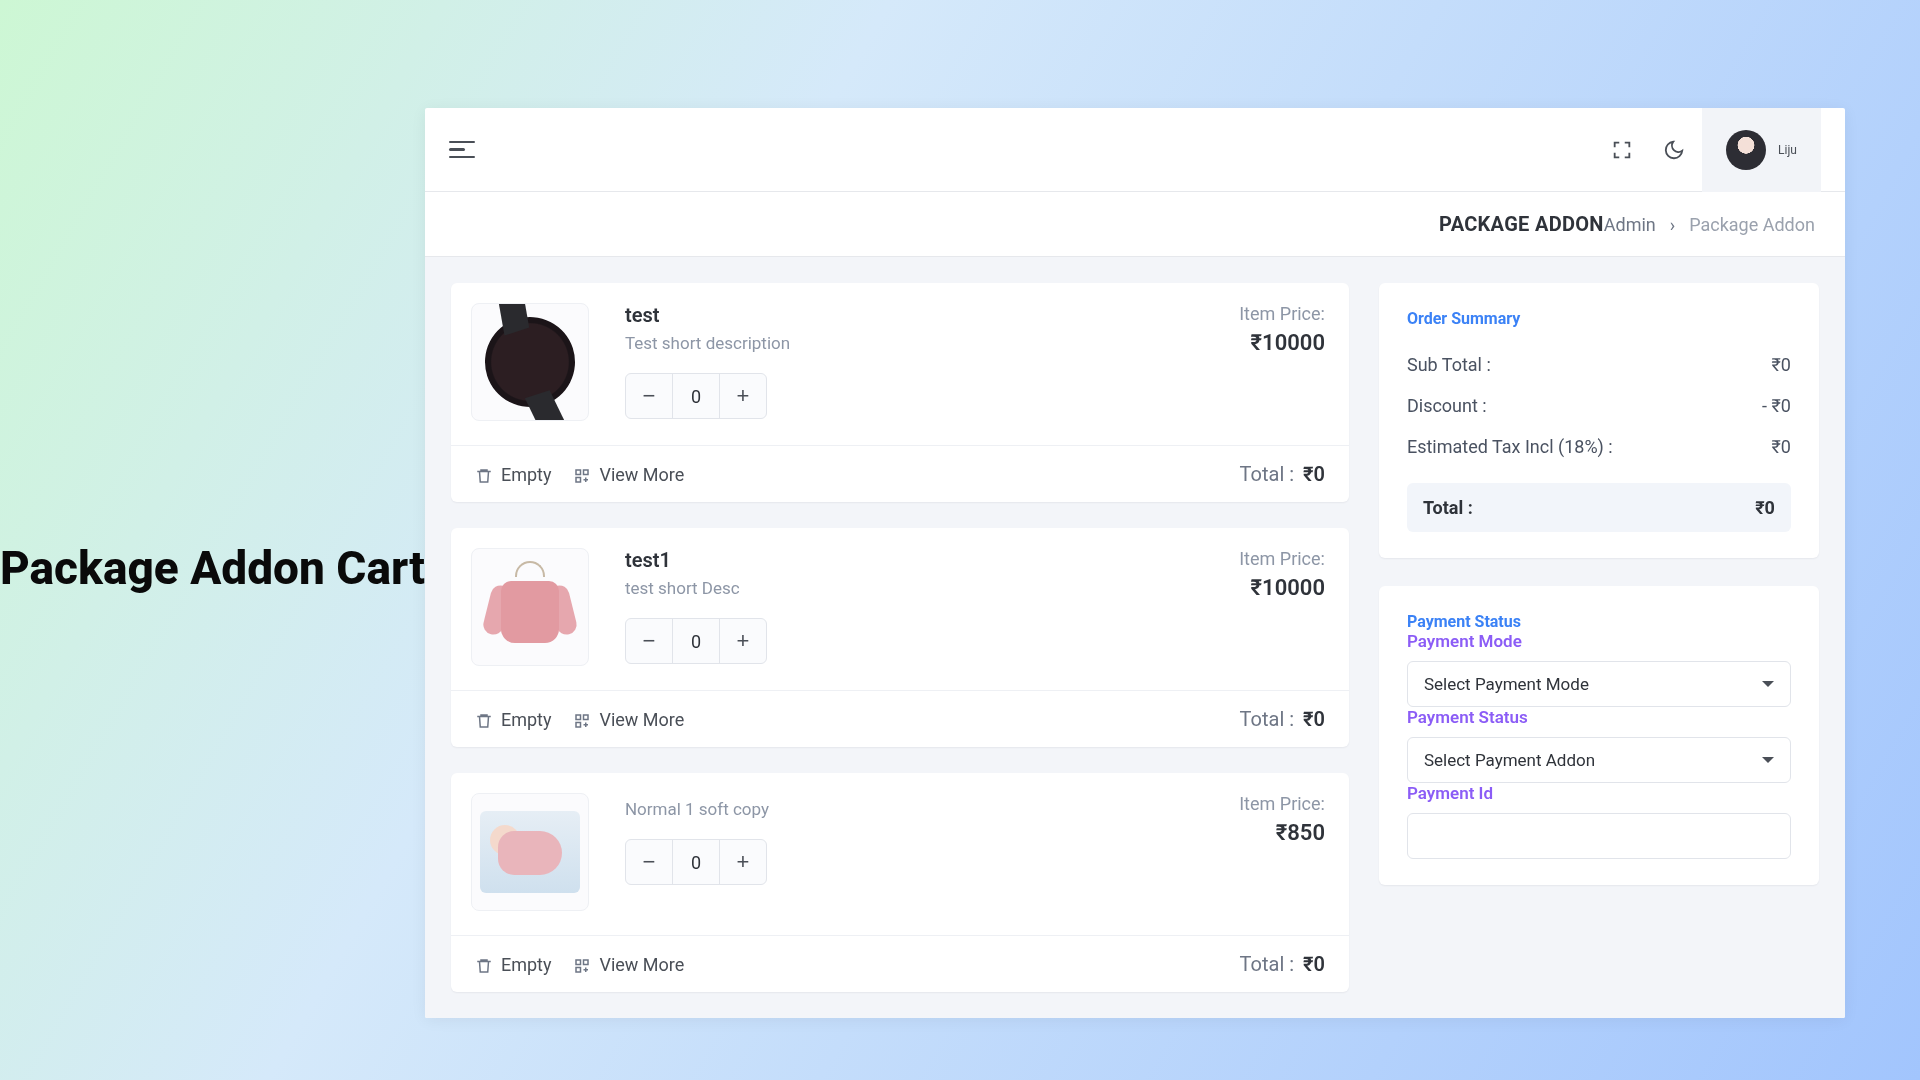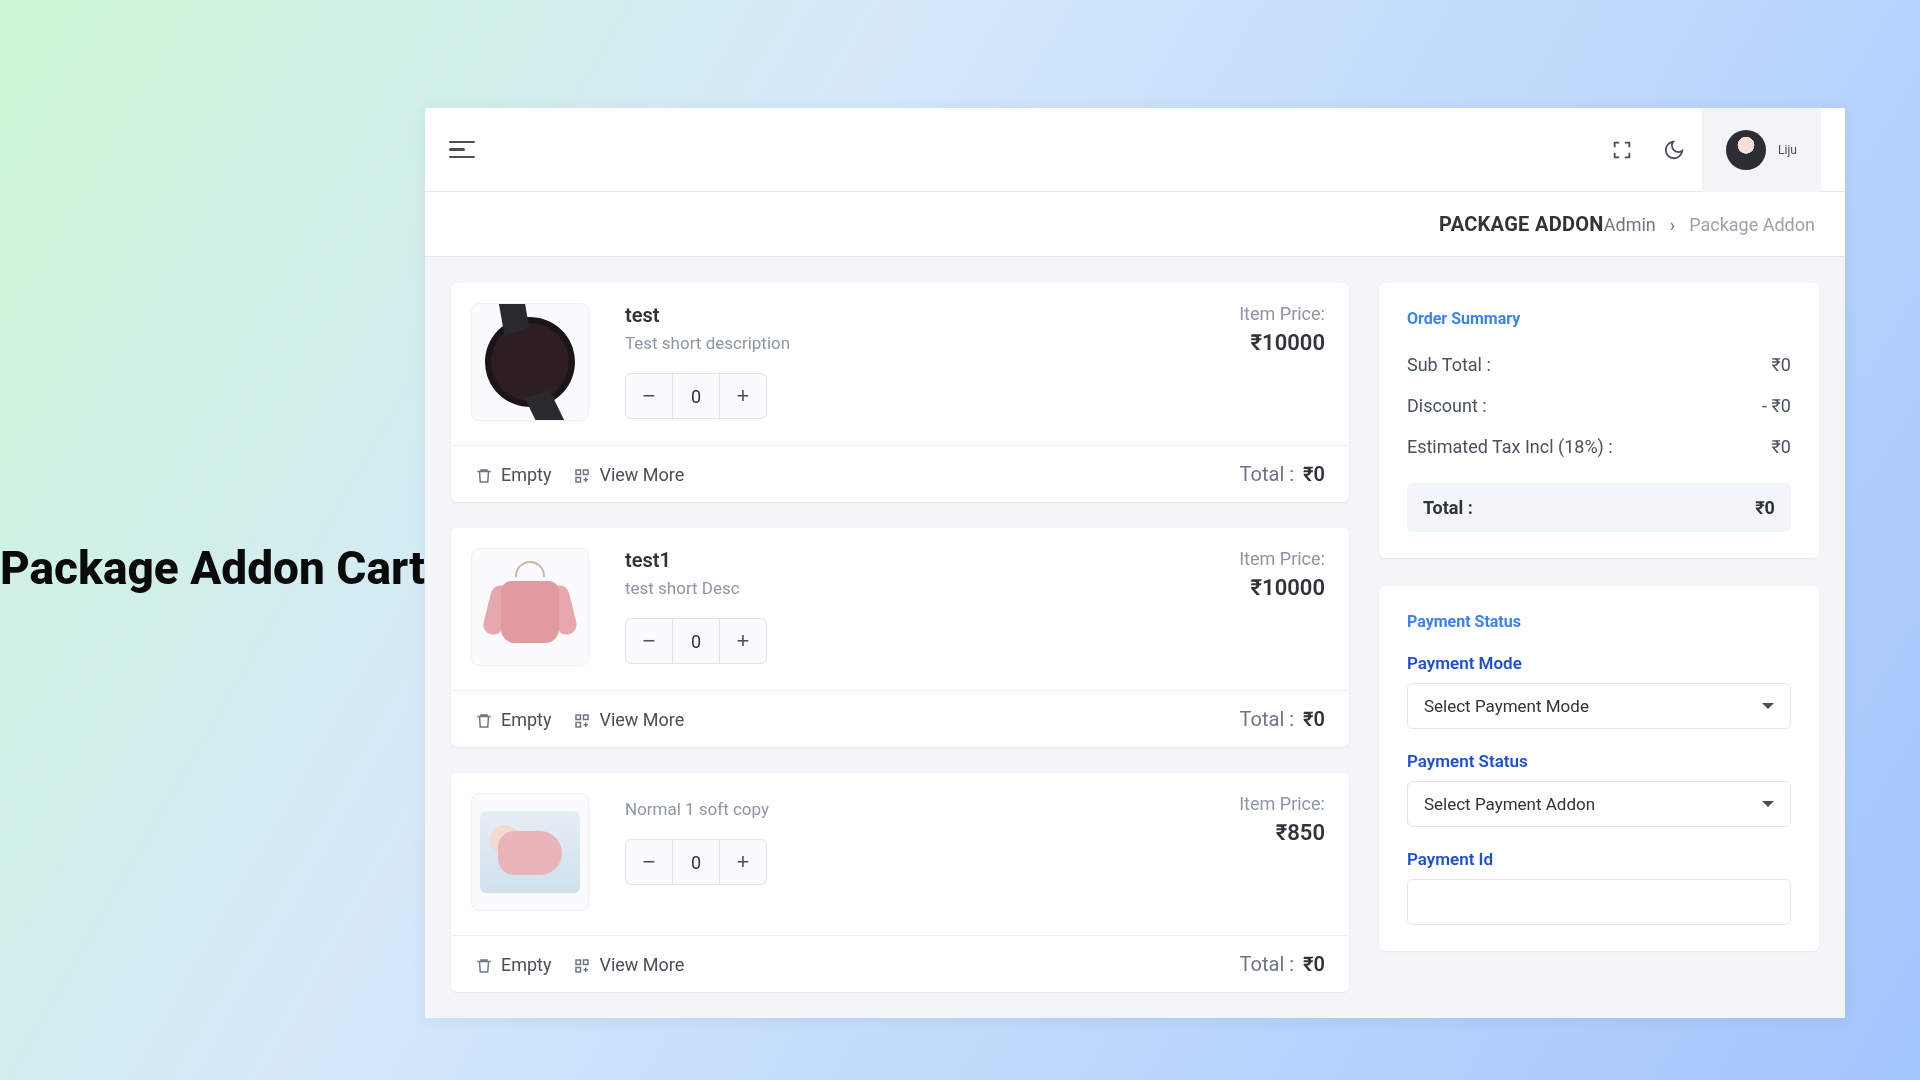--- a/index.html
+++ b/index.html
@@ -114,21 +114,21 @@
 .total .val { color: #2f333a; font-weight: 600; margin-left: 4px; }
 .panel { padding: 26px 28px; }
 .panel-title { font-size: 16px; font-weight: 700; color: #3b82f6; }
 .summary-rows { margin-top: 26px; display: flex; flex-direction: column; gap: 20px; }
 .row { display: flex; justify-content: space-between; color: #4a5261; font-size: 18px; }
 .total-row {
   background: #f2f5fa; border-radius: 6px; padding: 14px 16px; margin-top: 6px;
 }
 .total-row .k { font-weight: 700; color: #2f333a; }
 .total-row .v { font-weight: 700; color: #2f333a; }
-.field-label { font-size: 17px; font-weight: 600; color: #1d4ed8; margin-top: 22px; }
+.field-label { font-size: 17px; font-weight: 600; color: #8b5cf6; }
 .select, .text-input {
   width: 100%; height: 46px; margin-top: 10px;
   border: 1px solid #e1e4ea; border-radius: 6px; background: #fff;
   display: flex; align-items: center; justify-content: space-between;
   padding: 0 16px; color: #2f333a; font-size: 17px; cursor: pointer;
 }
 .text-input { cursor: text; }
 .caret { border-left: 6px solid transparent; border-right: 6px solid transparent; border-top: 6px solid #4a4f57; }
 
 .watch {

